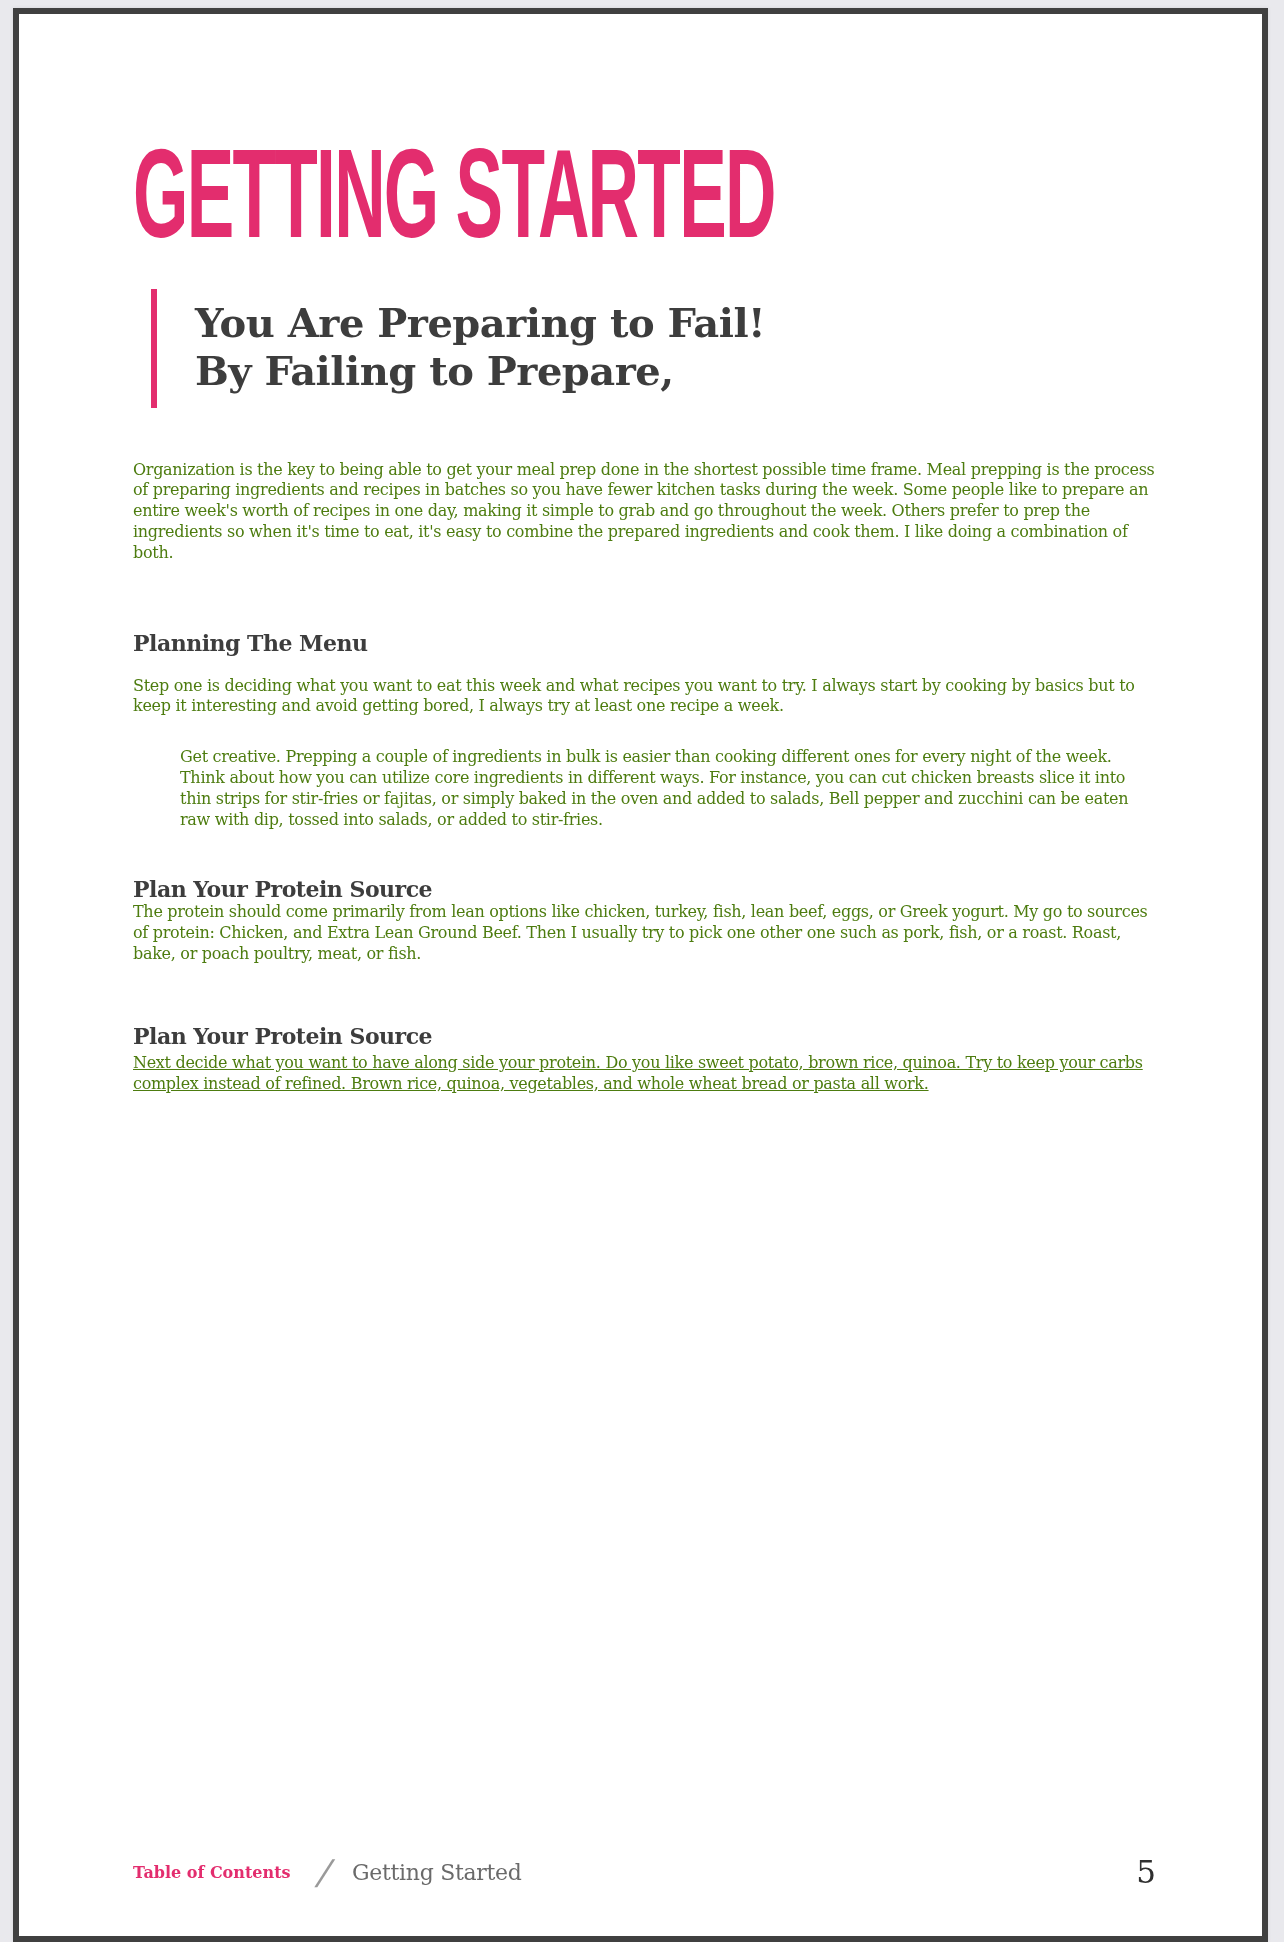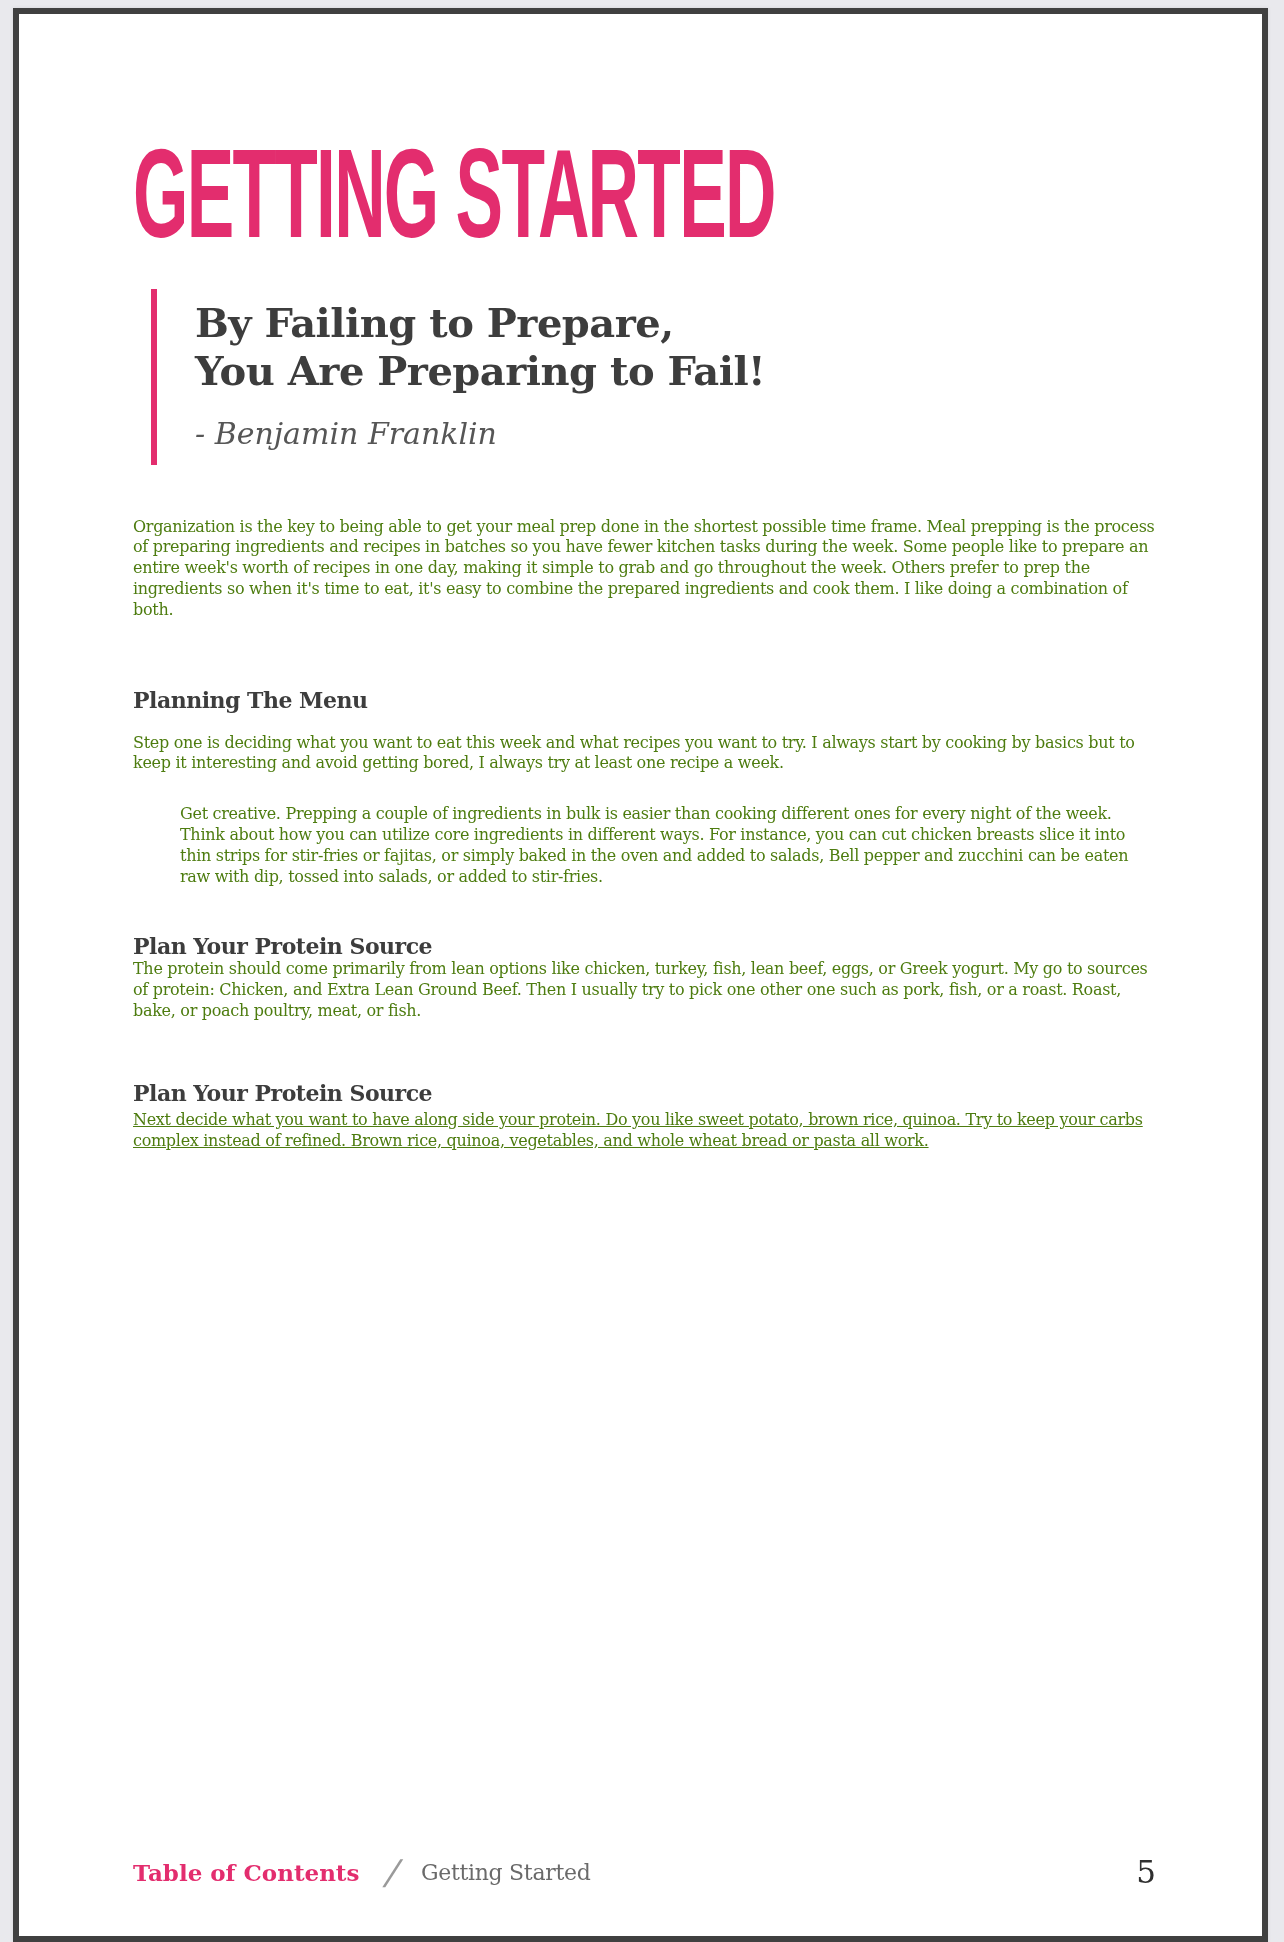--- a/index.html
+++ b/index.html
@@ -94,21 +94,21 @@
     position: absolute;
     left: 114px;
     right: 106px;
     top: 1838px;
     display: flex;
     align-items: center;
   }
   .footer-toc {
     font-family: "DejaVu Serif", serif;
     font-weight: 700;
-    font-size: 23px;
+    font-size: 16px;
     color: #e32d6e;
     cursor: pointer;
   }
   .footer-slash {
     font-family: "DejaVu Sans", sans-serif;
     font-weight: 200;
     font-size: 34px;
     color: #9a9a9a;
     margin: 0 22px 0 28px;
     font-style: italic;
@@ -128,24 +128,23 @@
 </head>
 <body>
 
 <div class="page">
   <div class="content">
 
     <div class="chapter-title">GETTING STARTED</div>
 
     <div class="quote-block">
       <div class="quote-heading">
+        <div>You Are Preparing to Fail!</div>
         <div>By Failing to Prepare,</div>
-        <div>You Are Preparing to Fail!</div>
       </div>
-      <div class="quote-attribution">- Benjamin Franklin</div>
     </div>
 
     <p class="body-para intro-para">Organization is the key to being able to get your meal prep done in the shortest possible time frame. Meal prepping is the process of preparing ingredients and recipes in batches so you have fewer kitchen tasks during the week. Some people like to prepare an entire week's worth of recipes in one day, making it simple to grab and go throughout the week. Others prefer to prep the ingredients so when it's time to eat, it's easy to combine the prepared ingredients and cook them. I like doing a combination of both.</p>
 
     <h2 class="section-heading h-planning">Planning The Menu</h2>
 
     <p class="body-para p-step">Step one is deciding what you want to eat this week and what recipes you want to try. I always start by cooking by basics but to keep it interesting and avoid getting bored, I always try at least one recipe a week.</p>
 
     <p class="body-para p-creative">Get creative. Prepping a couple of ingredients in bulk is easier than cooking different ones for every night of the week. Think about how you can utilize core ingredients in different ways. For instance, you can cut chicken breasts slice it into thin strips for stir-fries or fajitas, or simply baked in the oven and added to salads, Bell pepper and zucchini can be eaten raw with dip, tossed into salads, or added to stir-fries.</p>
 

